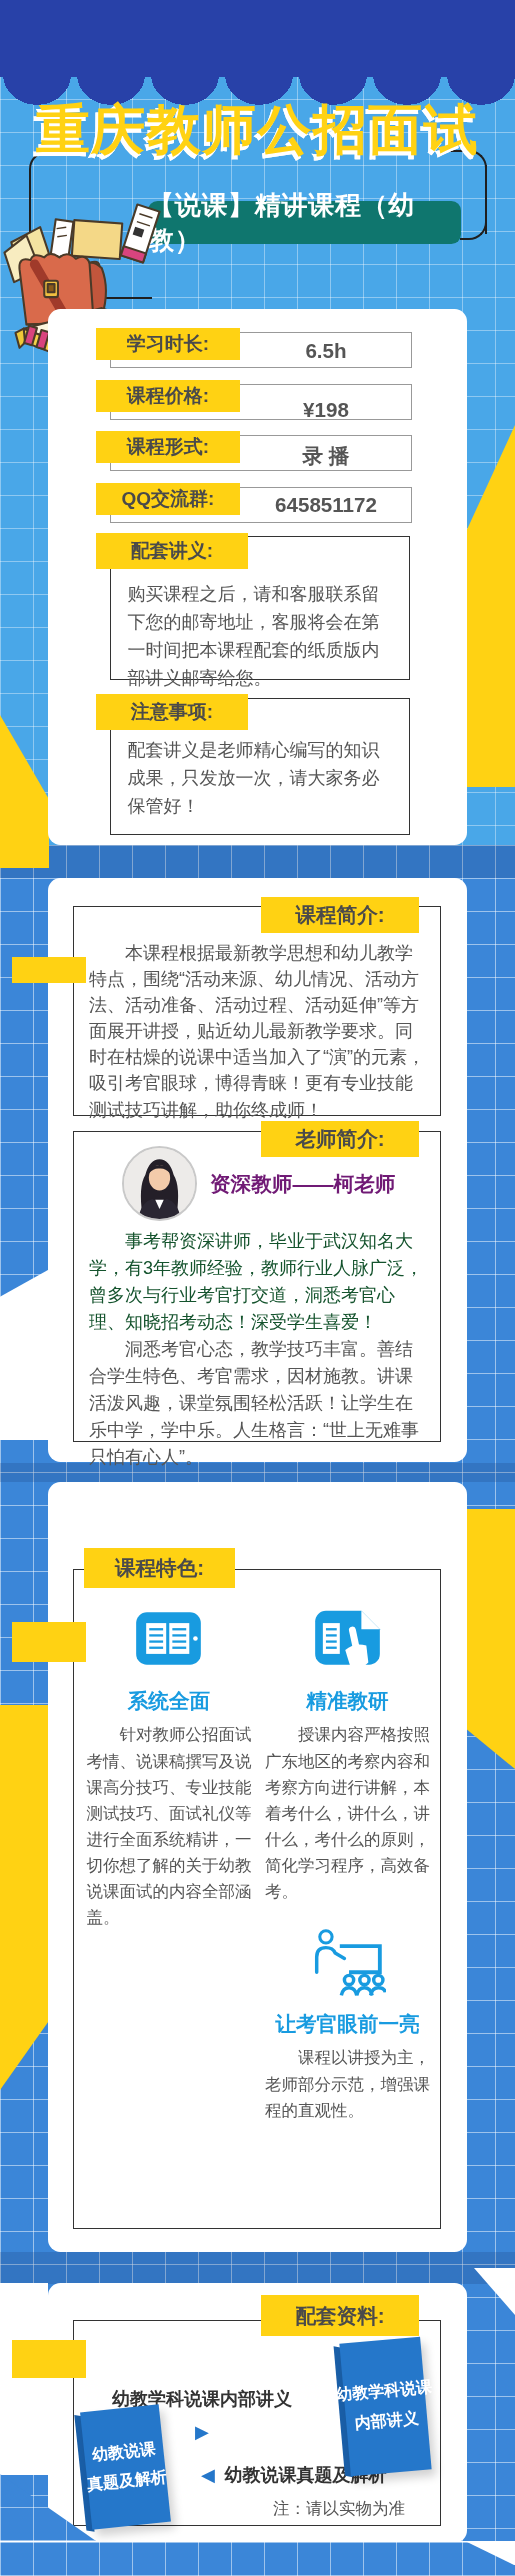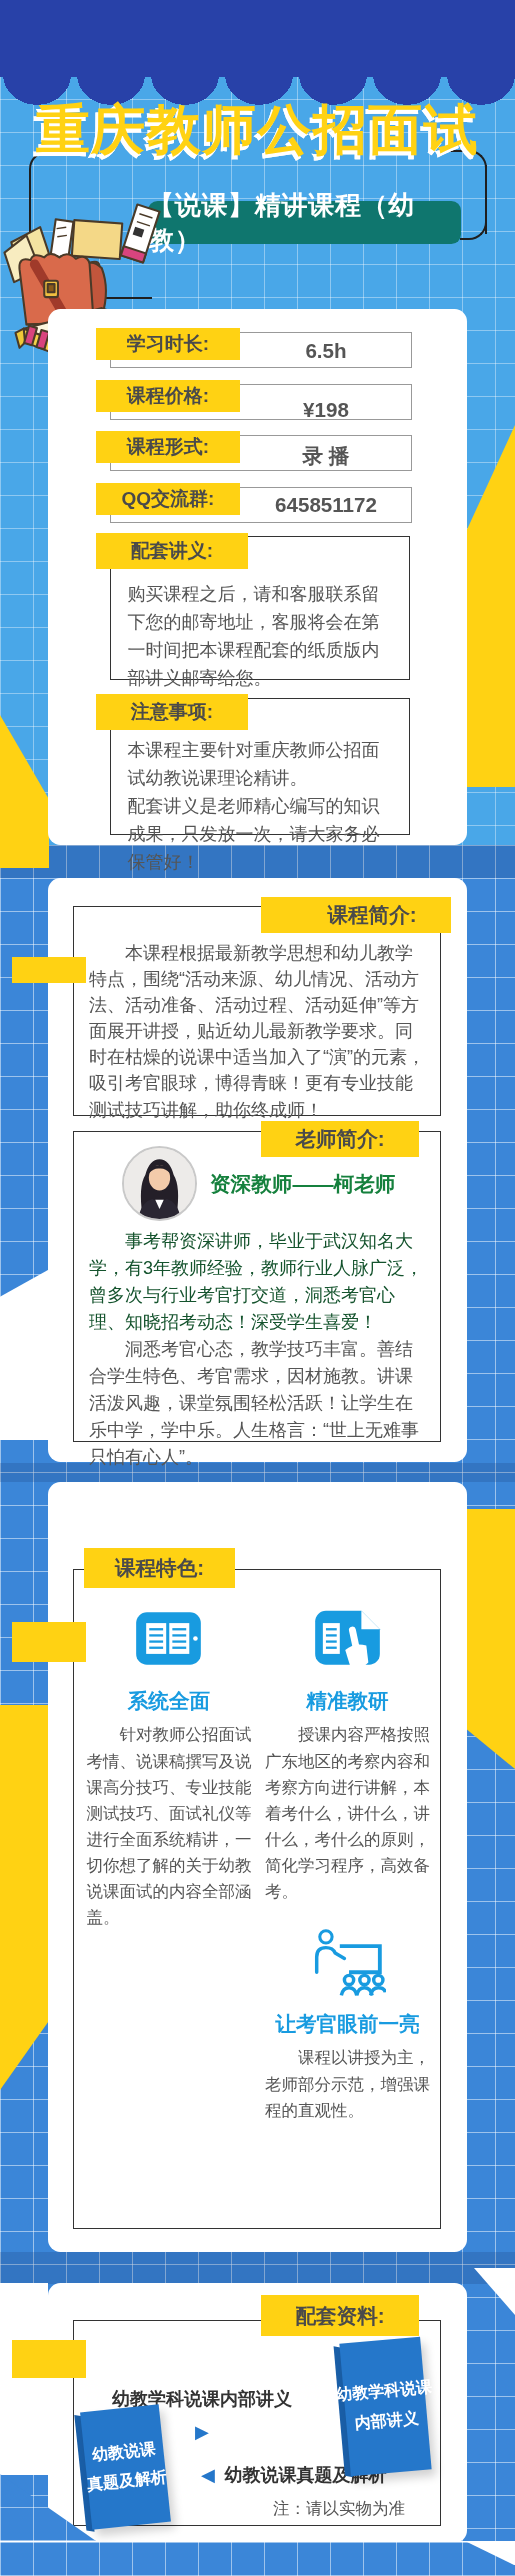--- a/index.html
+++ b/index.html
@@ -84,21 +84,21 @@
   .valbox{position:absolute;left:62px;width:302px;height:36px;border:1.4px solid #999;box-sizing:border-box;}
   .valtext{position:absolute;left:192px;width:172px;text-align:center;font-size:20.6px;font-weight:bold;color:#555;}
 
   .bbox{position:absolute;border:1.4px solid #333;box-sizing:border-box;background:#fff;}
   .bbox p{margin:0;font-size:18px;color:#555;line-height:1.55;}
   .indent{text-indent:2em;}
 
   
   .avatar{position:absolute;left:48px;top:13.7px;width:71px;height:71px;border-radius:50%;
     border:2.1px solid #c9c9c9;overflow:hidden;background:#eceae8;}
-  .t-name{position:absolute;left:136px;top:38px;font-size:20.6px;font-weight:bold;color:#15803d;}
+  .t-name{position:absolute;left:136px;top:38px;font-size:20.6px;font-weight:bold;color:#701a75;}
 
   
   .feat{position:absolute;width:165px;text-align:center;}
   .feat .ficon{width:77px;height:77px;margin:0 auto;}
   .feat h4{margin:9.6px 0 6.9px 0;font-size:20.6px;color:#189be0;}
   .feat p{margin:0;font-size:16.5px;color:#555;line-height:1.58;text-align:justify;text-indent:2em;}
 
   
   .book{position:absolute;z-index:2;}
   .book .spine{position:absolute;left:-6.2px;top:3.4px;width:7.6px;height:98%;background:#1a5fa8;transform:skewY(14deg);}
@@ -207,34 +207,33 @@
     <div class="valtext" style="top:184px;">645851172</div>
 
     <div class="bbox" style="left:62px;top:227px;width:300px;height:144px;padding:44px 16.5px 0 16.5px;">
       <p>购买课程之后，请和客服联系留下您的邮寄地址，客服将会在第一时间把本课程配套的纸质版内部讲义邮寄给您。</p>
     </div>
     <div class="ylabel lbl-box-left" style="top:224px;">
       <span>配套讲义:</span>
     </div>
 
     <div class="bbox" style="left:62px;top:389px;width:300px;height:137px;padding:38px 16.5px 0 16.5px;">
-      <p>本课程主要针对重庆教师公招面试幼教说课理论精讲。</p>
       <p>配套讲义是老师精心编写的知识成果，只发放一次，请大家务必保管好！</p>
     </div>
     <div class="ylabel lbl-box-left" style="top:385px;">
       <span>注意事项:</span>
     </div>
   </div>
 
   <div class="card card2">
 
     <div class="bbox" style="left:25px;top:28px;width:368px;height:210px;padding:33px 15px 0 15px;">
       <p class="indent" style="line-height:1.45;">本课程根据最新教学思想和幼儿教学特点，围绕“活动来源、幼儿情况、活动方法、活动准备、活动过程、活动延伸”等方面展开讲授，贴近幼儿最新教学要求。同时在枯燥的说课中适当加入了“演”的元素，吸引考官眼球，博得青睐！更有专业技能测试技巧讲解，助你终成师！</p>
     </div>
-    <div class="ylabel lbl-box-right" style="top:18.6px;padding-left:32px;">
+    <div class="ylabel lbl-box-right" style="top:18.6px;">
       <span>课程简介:</span>
     </div>
 
     <div class="bbox" style="left:25px;top:253px;width:368px;height:311px;">
       <div class="avatar">
         <svg viewBox="0 0 100 100" width="71" height="71">
           <rect width="100" height="100" fill="#edebe9"></rect>
           <path d="M26 96 Q20 54 30 38 Q36 16 50 16 Q64 16 70 38 Q80 54 74 96 Z" fill="#241f28"></path>
           <ellipse cx="50" cy="42" rx="15" ry="18" fill="#f3cbaa"></ellipse>
           <path d="M35 36 Q36 24 50 24 Q64 24 65 36 Q58 28 50 29 Q42 28 35 36 Z" fill="#241f28"></path>

